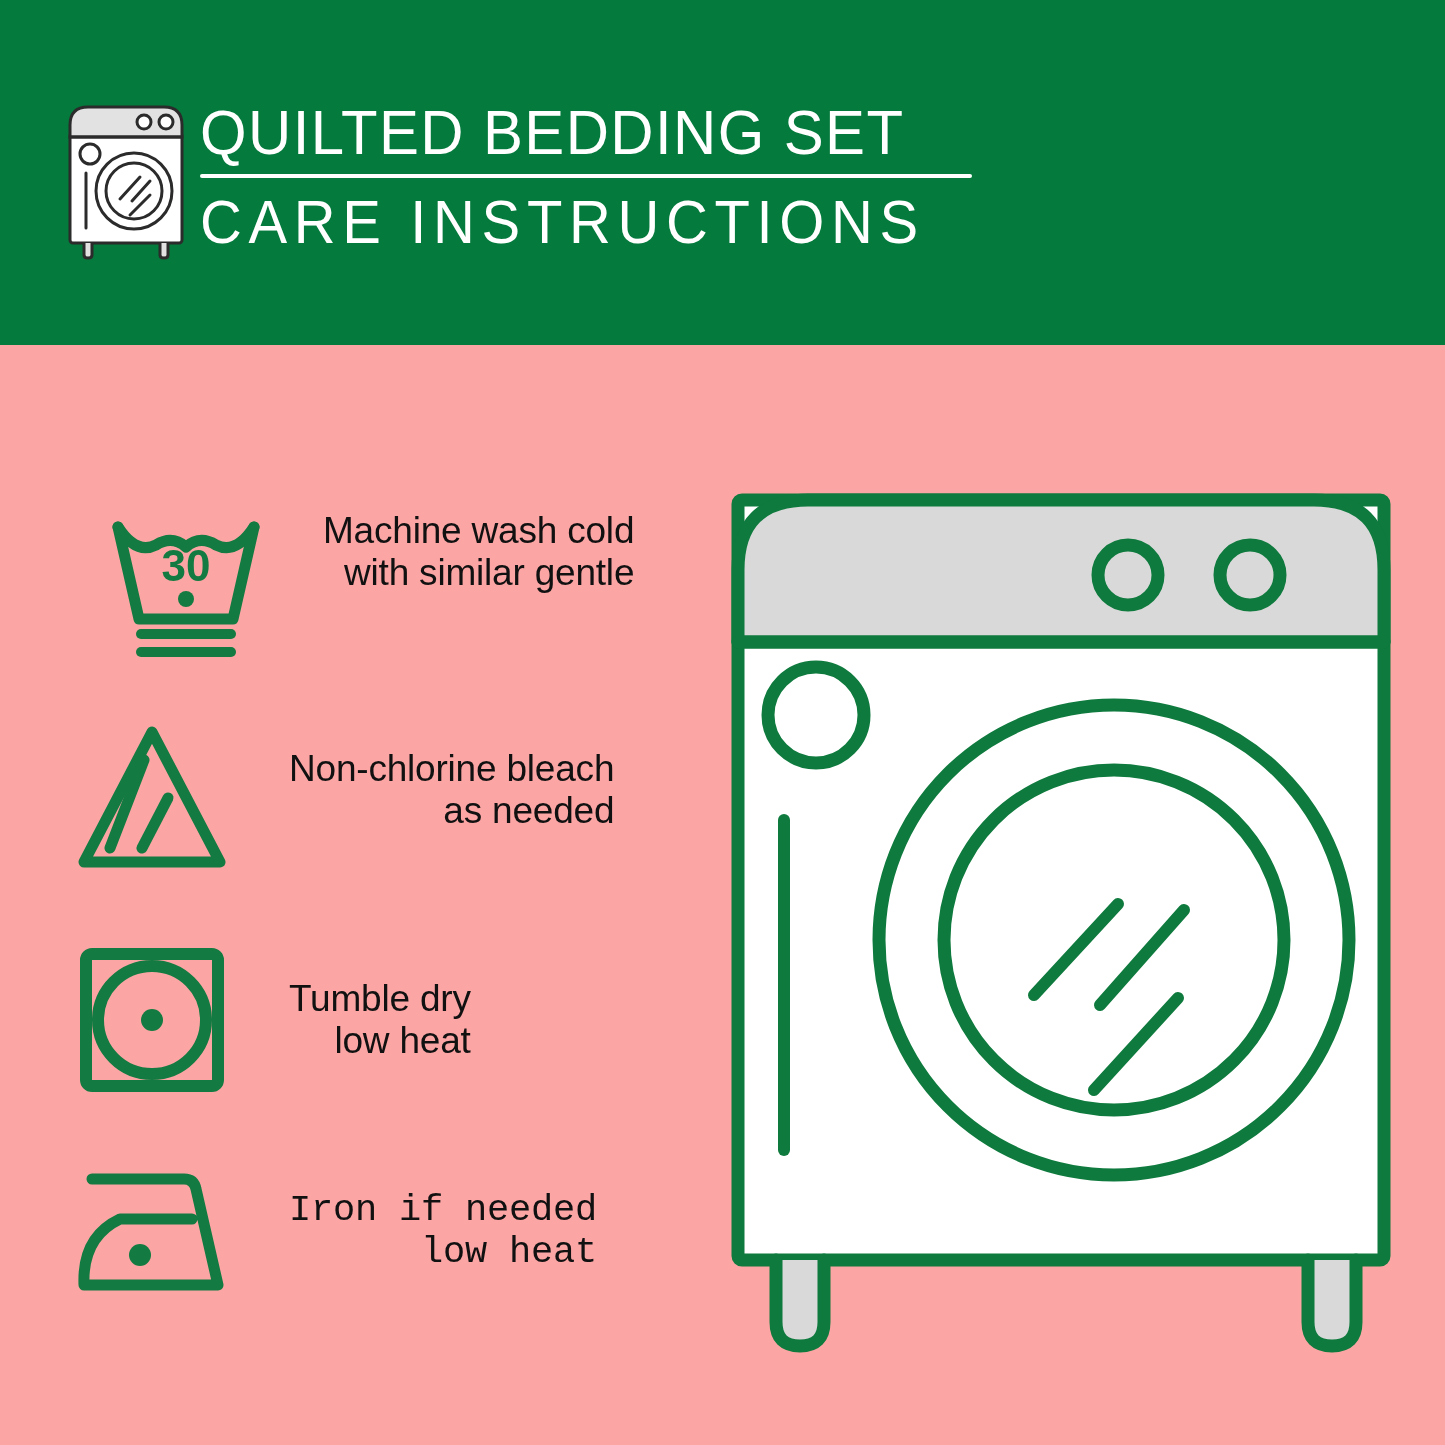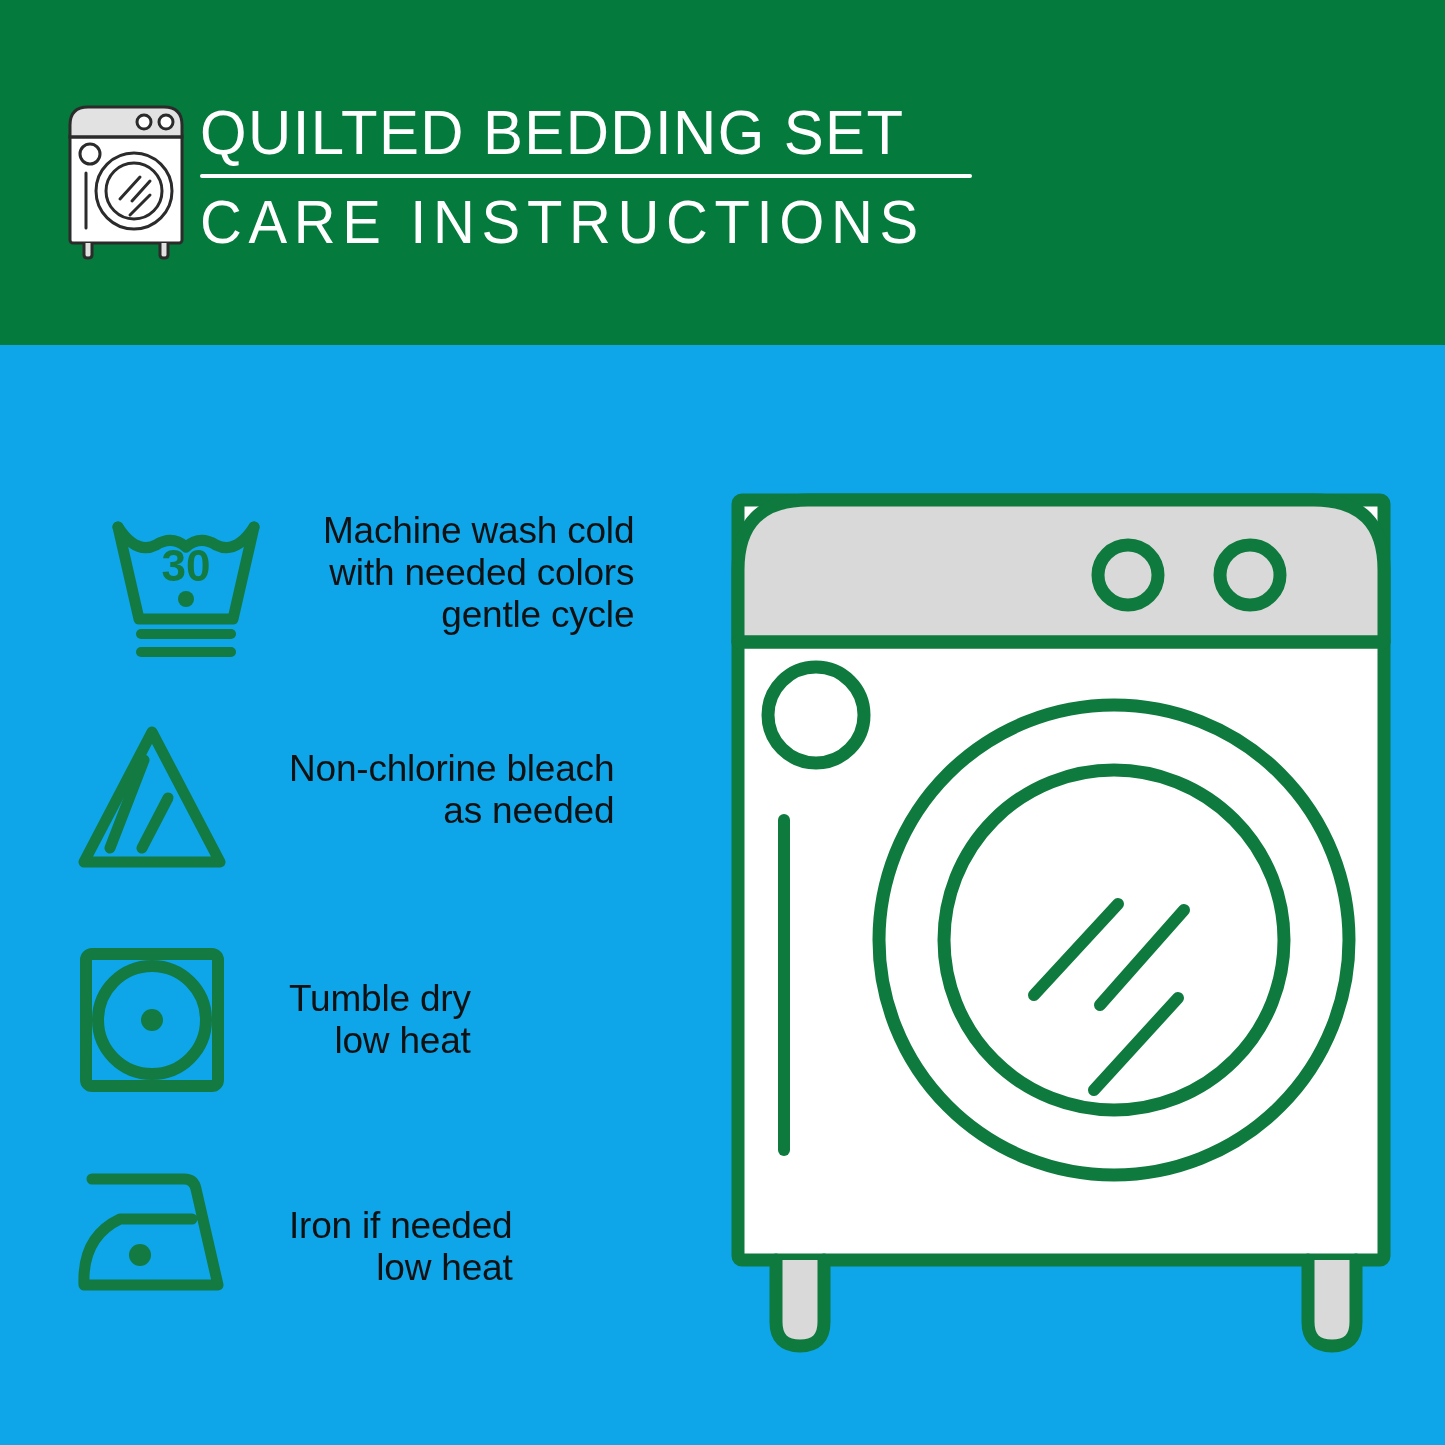--- a/index.html
+++ b/index.html
@@ -2,21 +2,21 @@
 <html><head>
 <meta charset="utf-8">
 <style>
   html,body{margin:0;padding:0;}
   body{
     width:1445px;height:1445px;
     background:#ffffff;
     font-family:"Liberation Sans", sans-serif;
     overflow:hidden;
   }
-  .page{position:relative;width:1445px;height:1445px;background:#0ea5e9;}
+  .page{position:relative;width:1445px;height:1445px;background:#fca5a5;}
 
   
   .header{
     position:absolute;left:0;top:0;width:1445px;height:345px;
     background:#047A3C;
   }
   .header-icon{
     position:absolute;left:62px;top:103px;width:128px;height:155px;
   }
   .header-text{
@@ -81,21 +81,21 @@
   #row-bleach{top:365px;}
   #row-bleach .care-symbol{top:10px;}
   #row-bleach .care-text{top:38px;}
 
   #row-dry{top:585px;}
   #row-dry .care-symbol{top:10px;}
   #row-dry .care-text{top:48px;}
 
   #row-iron{top:800px;}
   #row-iron .care-symbol{top:12px;}
-  #row-iron .care-text{top:60px;}
+  #row-iron .care-text{top:44px;font-family:Liberation Mono, monospace;}
 
   
   .machine{
     position:absolute;left:716px;top:460px;width:700px;height:900px;
   }
 
   svg{display:block;overflow:visible;}
 </style>
 </head>
 <body>
@@ -150,22 +150,21 @@
 
           <rect x="30" y="126" width="100" height="10" rx="5" fill="#137B41"></rect>
           <rect x="30" y="144" width="100" height="10" rx="5" fill="#137B41"></rect>
 
           <text x="80" y="78" text-anchor="middle" font-family="Liberation Sans, sans-serif" font-size="44" font-weight="700" fill="#137B41">30</text>
           <circle cx="80" cy="96" r="8" fill="#137B41"></circle>
         </svg>
       </div>
       <div class="care-text">
         <span>Machine wash cold</span>
-        <span>with needed colors</span>
-        <span>gentle cycle</span>
+        <span>with similar gentle</span>
       </div>
     </div>
 
     <div class="care-row" id="row-bleach">
       <div class="care-symbol">
         <svg width="160" height="160" viewBox="0 0 160 160">
           <path d="M80 12 L148 142 L12 142 Z" fill="none" stroke="#137B41" stroke-width="11" stroke-linejoin="round"></path>
           <line x1="72" y1="40" x2="38" y2="128" stroke="#137B41" stroke-width="11" stroke-linecap="round"></line>
           <line x1="96" y1="78" x2="70" y2="128" stroke="#137B41" stroke-width="11" stroke-linecap="round"></line>
         </svg>

